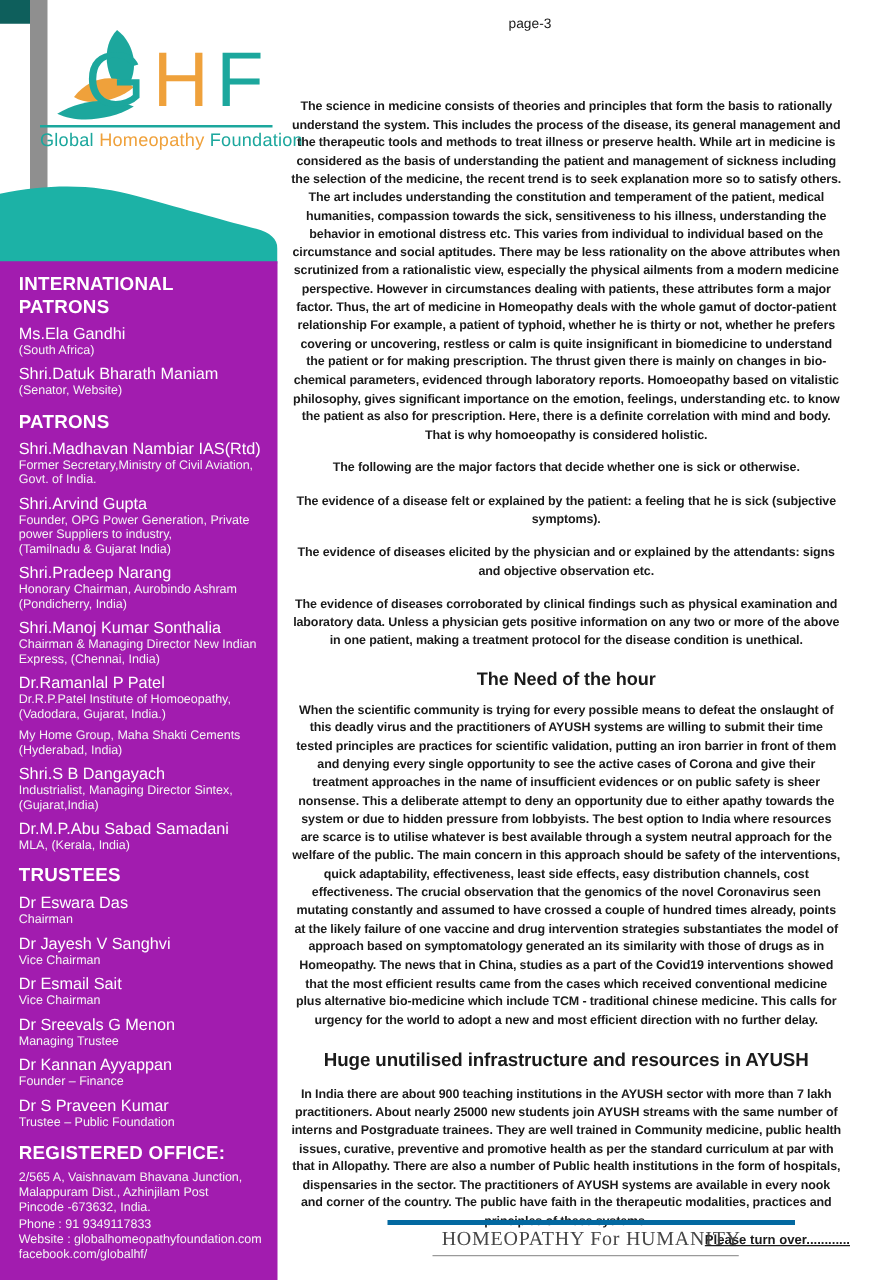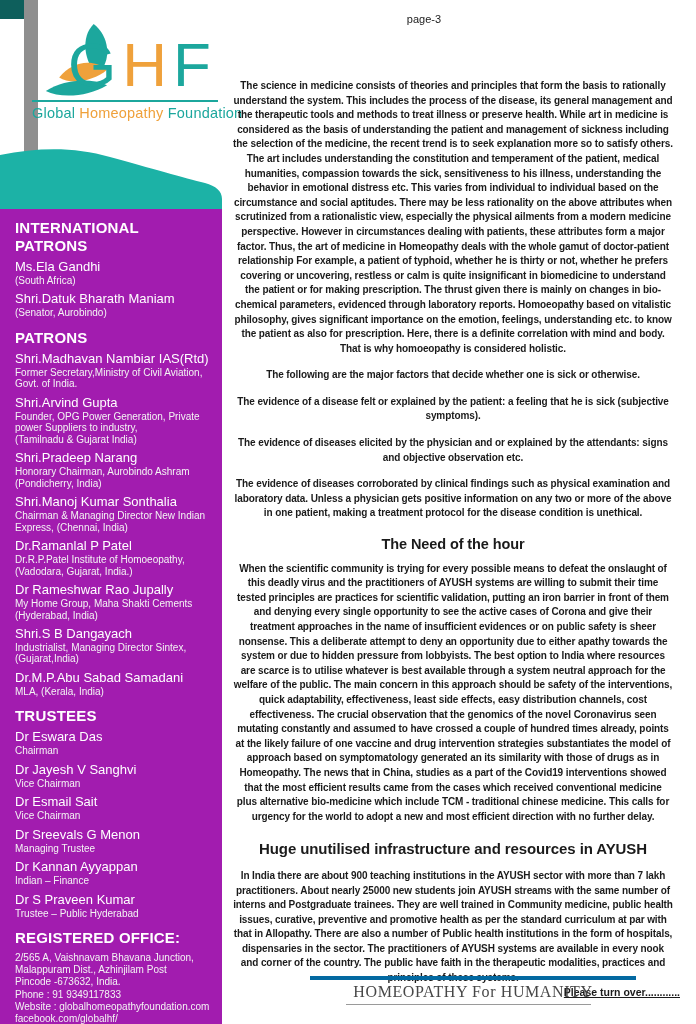--- a/index.html
+++ b/index.html
@@ -84,21 +84,21 @@
   <div class="side-panel">
 
     <div class="side-heading first">INTERNATIONAL PATRONS</div>
 
     <div class="member">
       <div class="member-name">Ms.Ela Gandhi</div>
       <div class="member-detail">(South Africa)</div>
     </div>
     <div class="member">
       <div class="member-name">Shri.Datuk Bharath Maniam</div>
-      <div class="member-detail">(Senator, Aurobindo)</div>
+      <div class="member-detail">(Senator, Website)</div>
     </div>
 
     <div class="side-heading">PATRONS</div>
 
     <div class="member">
       <div class="member-name">Shri.Madhavan Nambiar IAS(Rtd)</div>
       <div class="member-detail">Former Secretary,Ministry of Civil Aviation,
 Govt. of India.</div>
     </div>
     <div class="member">
@@ -116,21 +116,20 @@
       <div class="member-name">Shri.Manoj Kumar Sonthalia</div>
       <div class="member-detail">Chairman &amp; Managing Director New Indian
 Express, (Chennai, India)</div>
     </div>
     <div class="member">
       <div class="member-name">Dr.Ramanlal P Patel</div>
       <div class="member-detail">Dr.R.P.Patel Institute of Homoeopathy,
 (Vadodara, Gujarat, India.)</div>
     </div>
     <div class="member">
-      <div class="member-name">Dr Rameshwar Rao Jupally</div>
       <div class="member-detail">My Home Group, Maha Shakti Cements
 (Hyderabad, India)</div>
     </div>
     <div class="member">
       <div class="member-name">Shri.S B Dangayach</div>
       <div class="member-detail">Industrialist, Managing Director Sintex,
 (Gujarat,India)</div>
     </div>
     <div class="member">
       <div class="member-name">Dr.M.P.Abu Sabad Samadani</div>
@@ -150,25 +149,25 @@
     <div class="member">
       <div class="member-name">Dr Esmail Sait</div>
       <div class="member-detail">Vice Chairman</div>
     </div>
     <div class="member">
       <div class="member-name">Dr Sreevals G Menon</div>
       <div class="member-detail">Managing Trustee</div>
     </div>
     <div class="member">
       <div class="member-name">Dr Kannan Ayyappan</div>
-      <div class="member-detail">Indian – Finance</div>
+      <div class="member-detail">Founder – Finance</div>
     </div>
     <div class="member">
       <div class="member-name">Dr S Praveen Kumar</div>
-      <div class="member-detail">Trustee – Public Hyderabad</div>
+      <div class="member-detail">Trustee – Public Foundation</div>
     </div>
 
     <div class="side-heading">REGISTERED OFFICE:</div>
     <div class="office-address">2/565 A, Vaishnavam Bhavana Junction,
 Malappuram Dist., Azhinjilam Post
 Pincode -673632, India.
 Phone : 91 9349117833
 Website : globalhomeopathyfoundation.com
 facebook.com/globalhf/</div>
 

